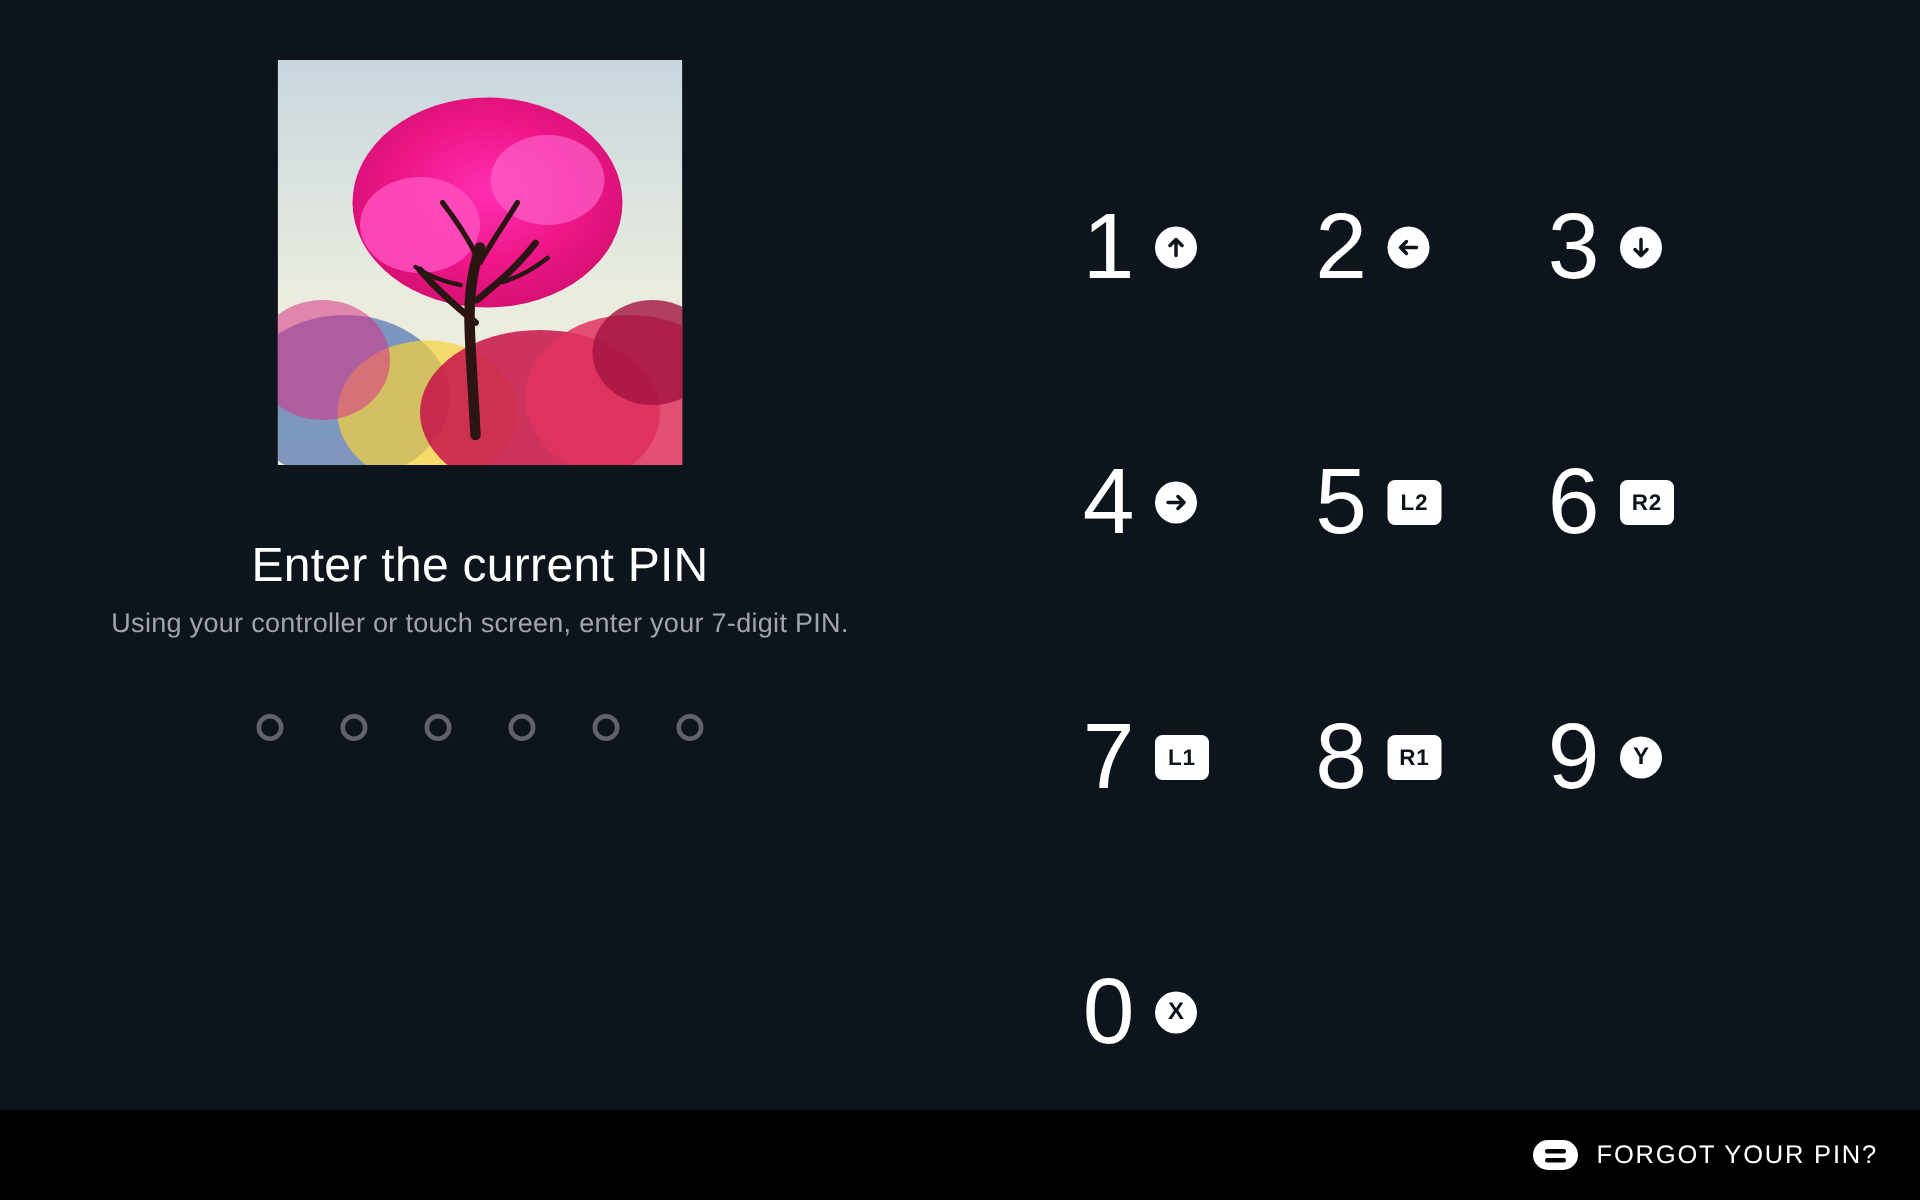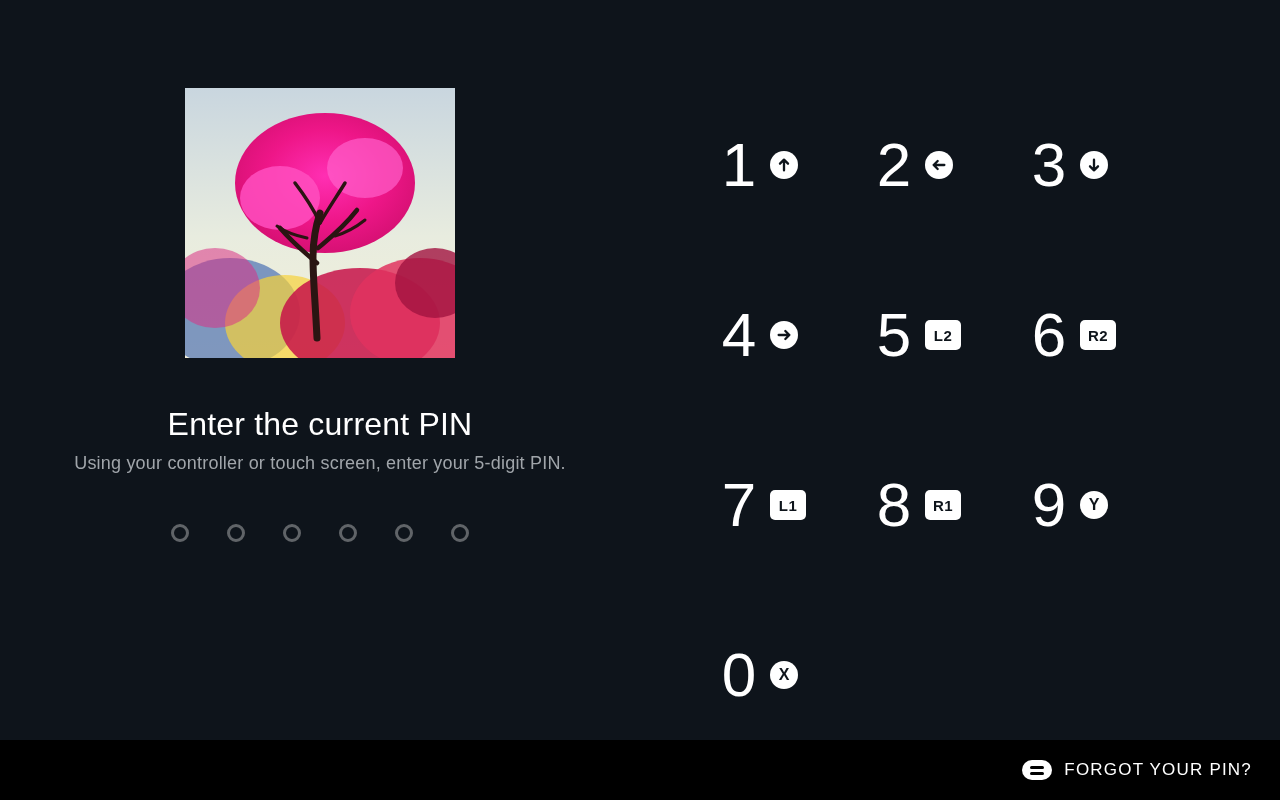--- a/index.html
+++ b/index.html
@@ -13,21 +13,21 @@
   .main {
     display: flex;
     height: 740px;
     width: 100%;
   }
   .left-panel {
     width: 640px;
     display: flex;
     flex-direction: column;
     align-items: center;
-    padding-top: 88px;
+    padding-top: 40px;
   }
   .avatar {
     width: 270px;
     height: 270px;
     display: flex;
     align-items: center;
     justify-content: center;
     position: relative;
     overflow: hidden;
   }
@@ -192,21 +192,21 @@
         <path d="M132 175 C120 165 108 155 95 140" stroke="#2a1512" stroke-width="4.5" fill="none" stroke-linecap="round"></path>
         <path d="M133 160 C145 150 158 140 172 122" stroke="#2a1512" stroke-width="4.5" fill="none" stroke-linecap="round"></path>
         <path d="M135 135 C128 120 120 108 110 95" stroke="#2a1512" stroke-width="3.5" fill="none" stroke-linecap="round"></path>
         <path d="M135 135 C145 118 152 108 160 95" stroke="#2a1512" stroke-width="3.5" fill="none" stroke-linecap="round"></path>
         <path d="M122 150 C112 148 102 145 92 138" stroke="#2a1512" stroke-width="3" fill="none" stroke-linecap="round"></path>
         <path d="M150 148 C160 145 170 140 180 132" stroke="#2a1512" stroke-width="3" fill="none" stroke-linecap="round"></path>
       </svg>
     </div>
 
     <div class="title">Enter the current PIN</div>
-    <div class="subtitle">Using your controller or touch screen, enter your 5-digit PIN.</div>
+    <div class="subtitle">Using your controller or touch screen, enter your 7-digit PIN.</div>
 
     <div class="pin-dots" id="pin-dots">
         <div class="pin-dot"></div>
         <div class="pin-dot"></div>
         <div class="pin-dot"></div>
         <div class="pin-dot"></div>
         <div class="pin-dot"></div>
         <div class="pin-dot"></div>
       </div>
   </div>

